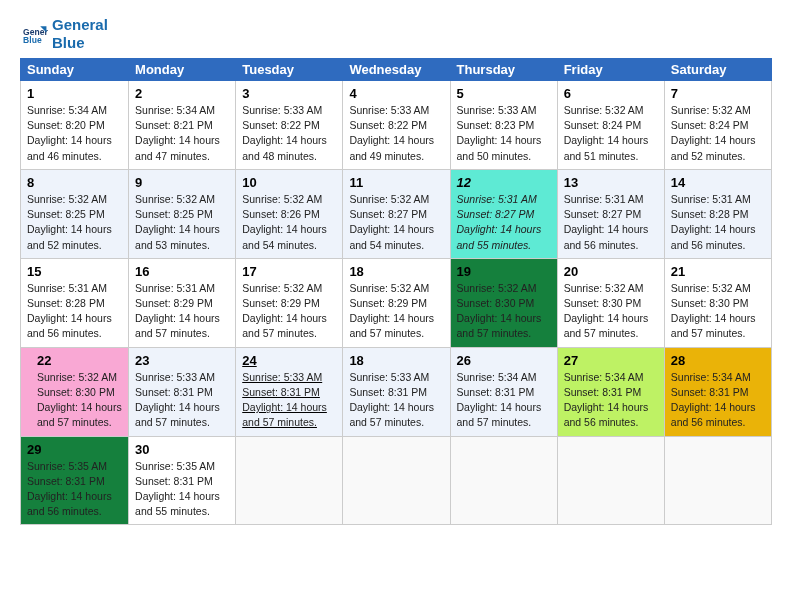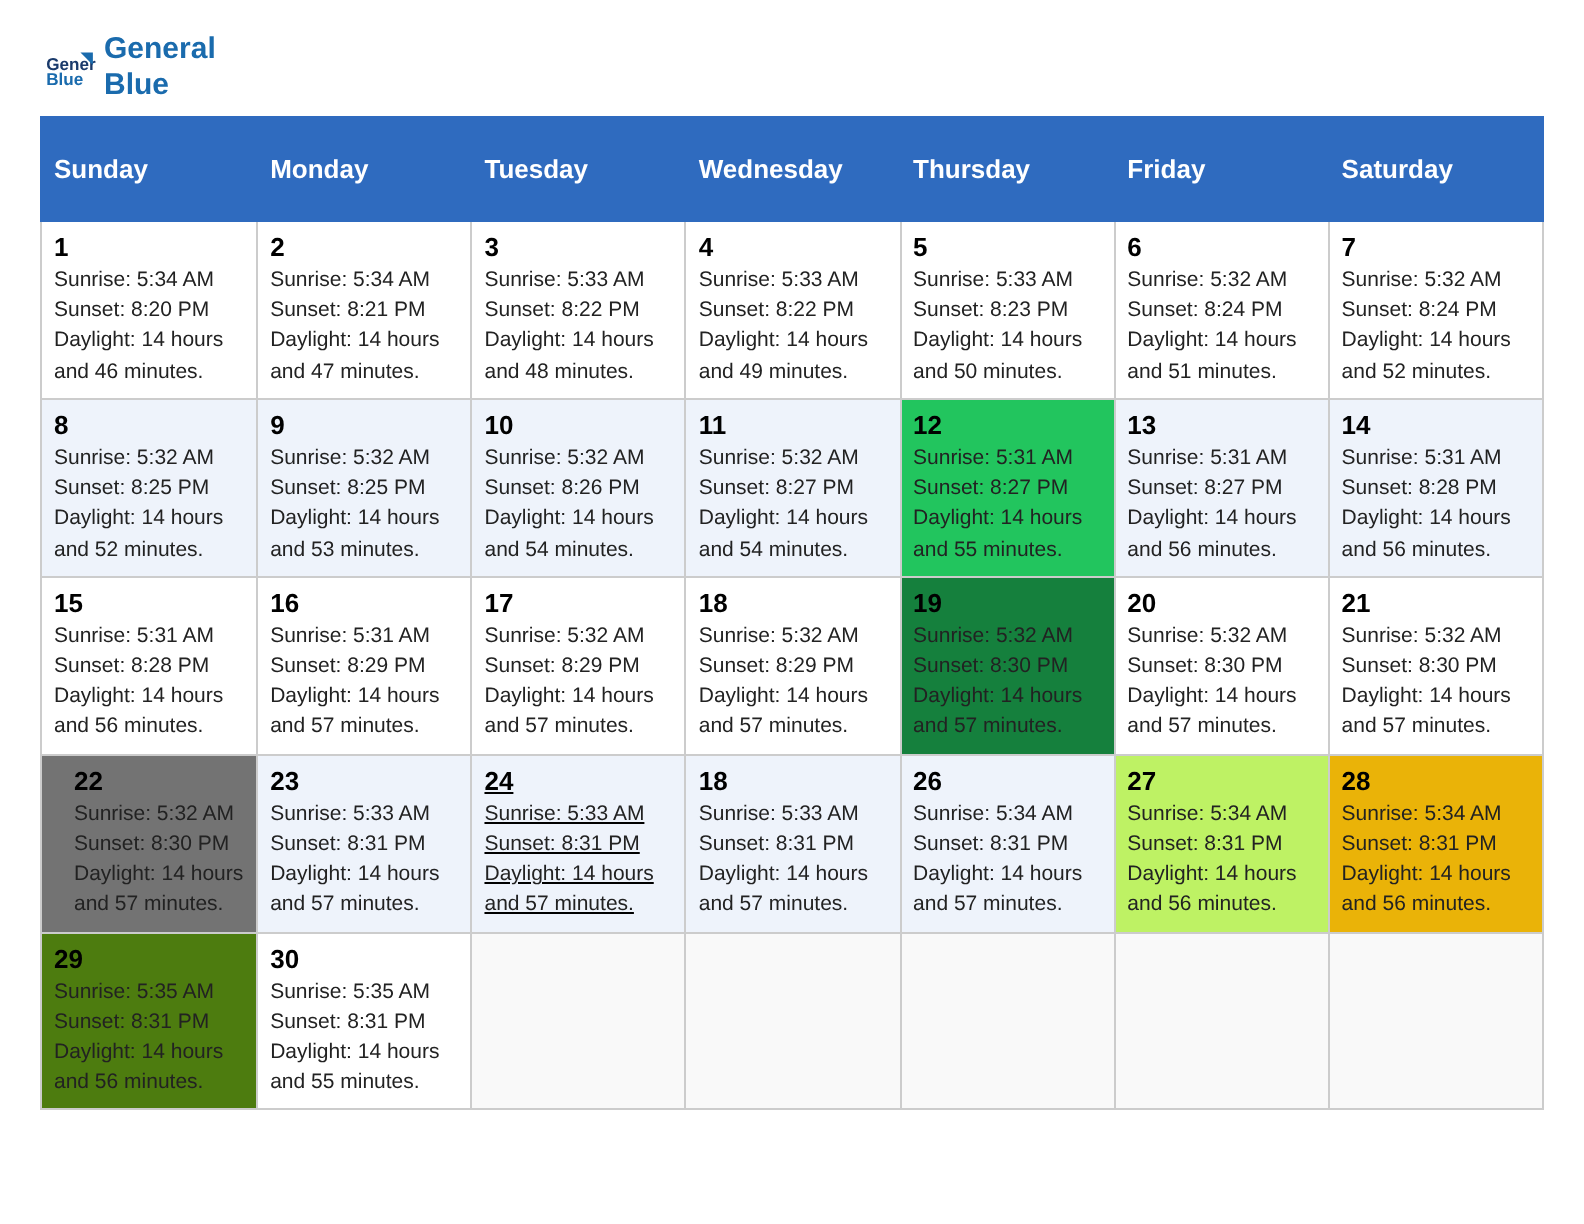--- a/index.html
+++ b/index.html
@@ -58,21 +58,21 @@
       width: 100%;
       border-collapse: collapse;
       margin-top: 6px;
       font-size: 11px;
     }
     .calendar-table th {
       background: #2f6bbf;
       color: #fff;
       font-size: 13px;
       font-weight: bold;
-      padding: 18px 6px;
+      padding: 3px 6px;
       text-align: left;
       border: 1px solid #2f6bbf;
     }
     .calendar-table td {
       vertical-align: top;
       border: 1px solid #ccc;
       padding: 5px 6px 5px 6px;
       min-width: 100px;
       min-height: 80px;
       background: #fff;
@@ -218,21 +218,21 @@
         </div>
       </td>
           <td style="background: rgb(238, 243, 251); margin-top: 20px;">
         <span class="day-number">11</span>
         <div class="day-info">
           Sunrise: 5:32 AM<br>
           Sunset: 8:27 PM<br>
           Daylight: 14 hours and 54 minutes.
         </div>
       </td>
-          <td style="background: #22c55e;">
+          <td style="background: #5eead4; font-style: italic;">
         <span class="day-number">12</span>
         <div class="day-info">
           Sunrise: 5:31 AM<br>
           Sunset: 8:27 PM<br>
           Daylight: 14 hours and 55 minutes.
         </div>
       </td>
           <td style="background: rgb(238, 243, 251);">
         <span class="day-number">13</span>
         <div class="day-info">
@@ -302,21 +302,21 @@
           <td style="background: rgb(255, 255, 255);">
         <span class="day-number">21</span>
         <div class="day-info">
           Sunrise: 5:32 AM<br>
           Sunset: 8:30 PM<br>
           Daylight: 14 hours and 57 minutes.
         </div>
       </td>
         </tr>
         <tr>
-          <td style="background: #737373; padding-left: 16px;">
+          <td style="background: #f9a8d4; padding-left: 16px;">
         <span class="day-number">22</span>
         <div class="day-info">
           Sunrise: 5:32 AM<br>
           Sunset: 8:30 PM<br>
           Daylight: 14 hours and 57 minutes.
         </div>
       </td>
           <td style="background: rgb(238, 243, 251);">
         <span class="day-number">23</span>
         <div class="day-info">
@@ -360,21 +360,21 @@
           <td style="background: #eab308; margin-top: 27px;">
         <span class="day-number">28</span>
         <div class="day-info">
           Sunrise: 5:34 AM<br>
           Sunset: 8:31 PM<br>
           Daylight: 14 hours and 56 minutes.
         </div>
       </td>
         </tr>
         <tr>
-          <td style="background: #4d7c0f; margin-left: 12px;">
+          <td style="background: #15803d; margin-left: 12px;">
         <span class="day-number">29</span>
         <div class="day-info">
           Sunrise: 5:35 AM<br>
           Sunset: 8:31 PM<br>
           Daylight: 14 hours and 56 minutes.
         </div>
       </td>
           <td style="background: rgb(255, 255, 255);">
         <span class="day-number">30</span>
         <div class="day-info">

